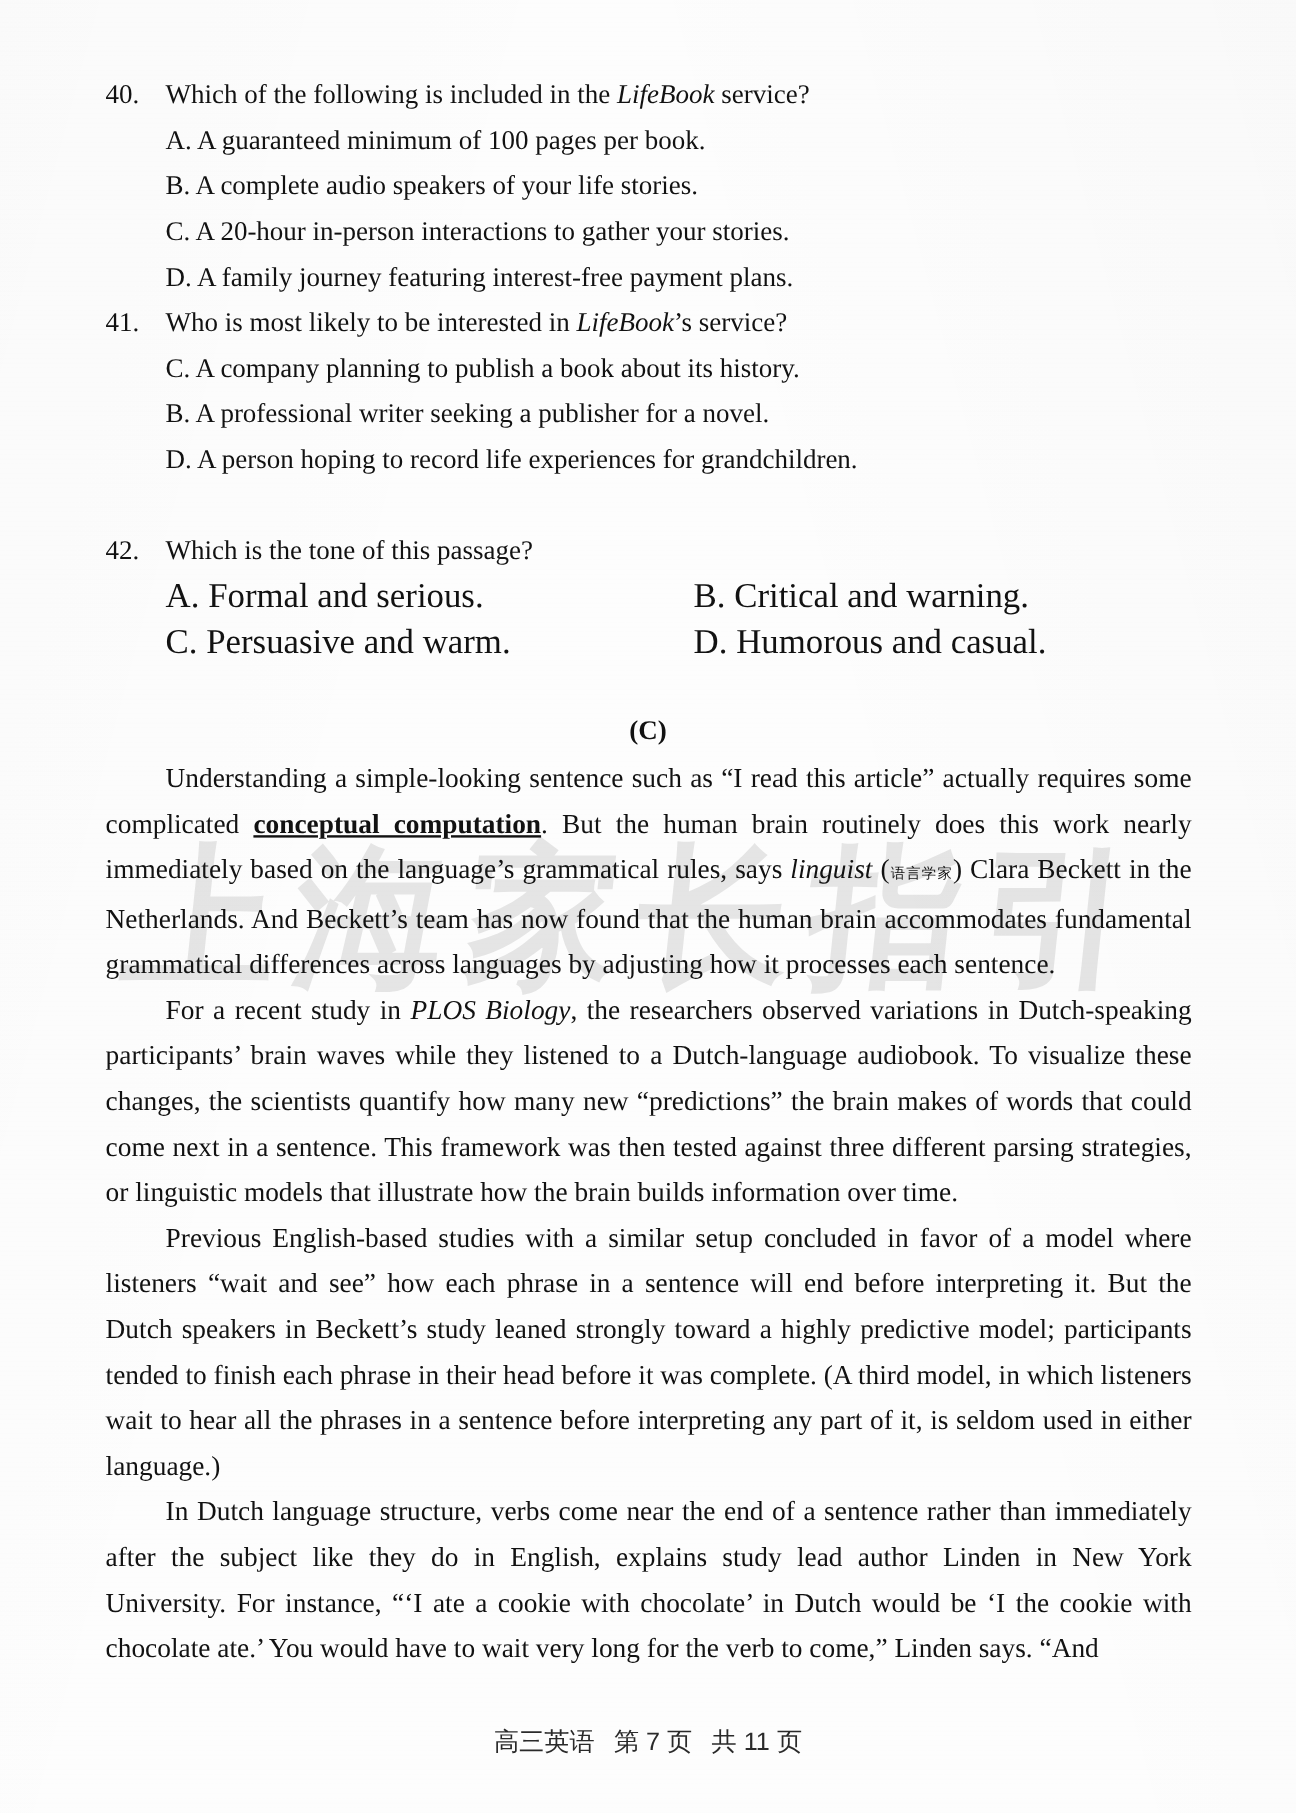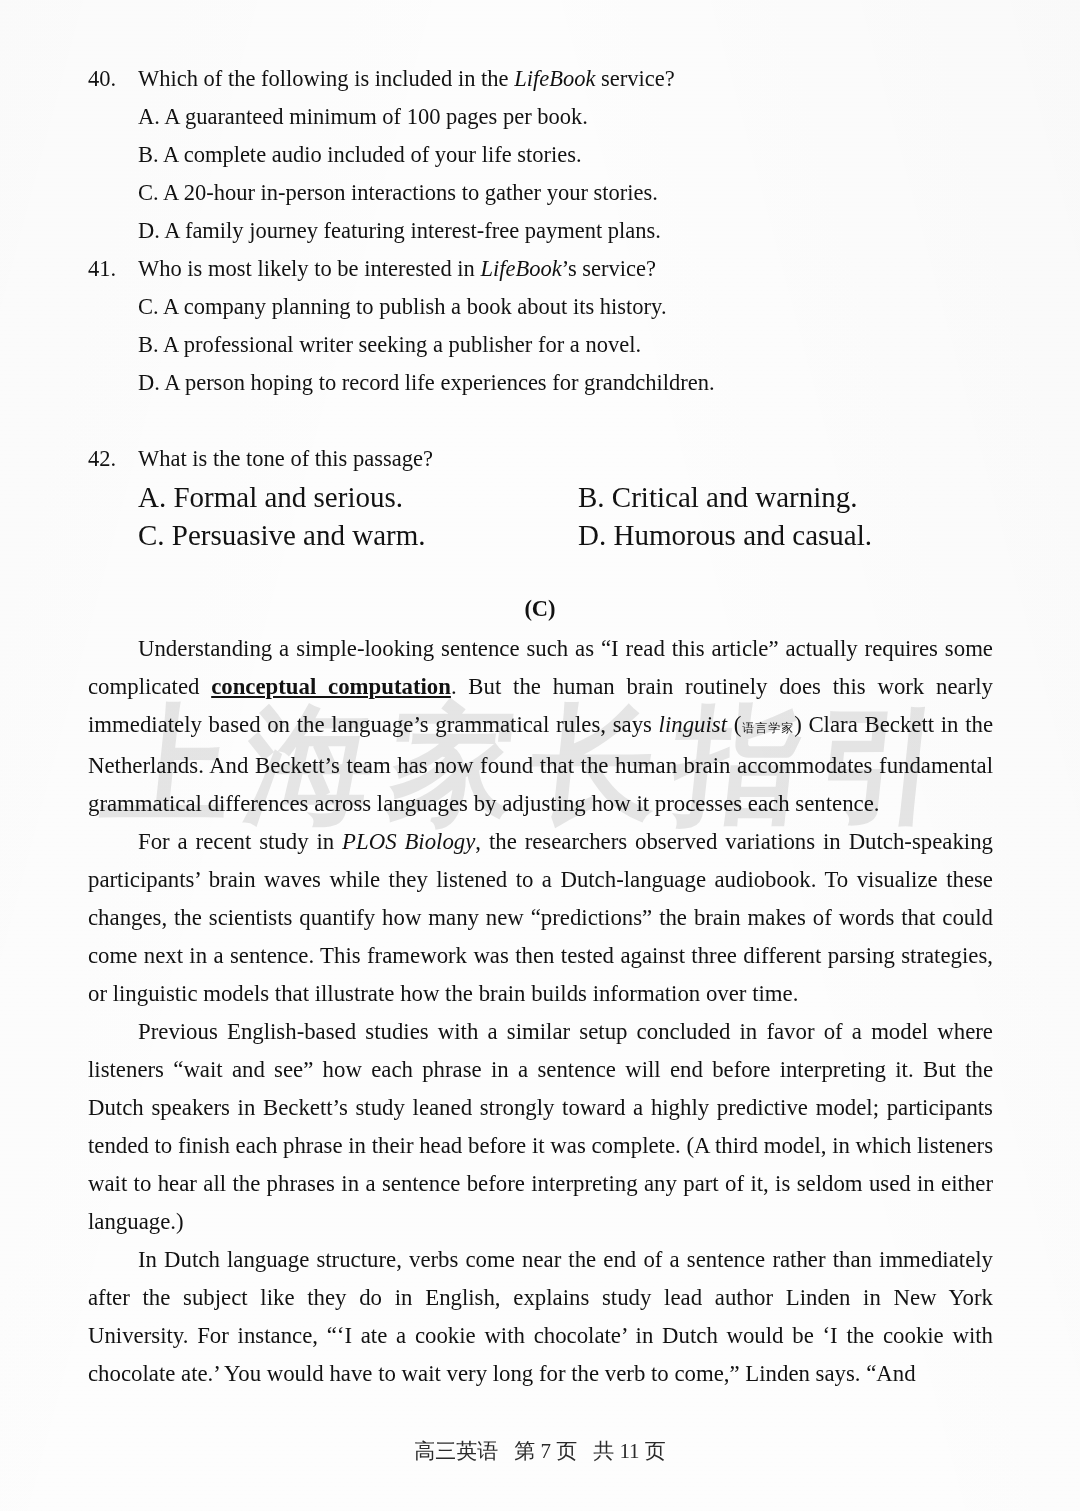--- a/index.html
+++ b/index.html
@@ -134,21 +134,21 @@
   .footer {
     position: absolute;
     left: 0;
     width: 1080px;
     text-align: center;
     font-size: 21px;
     line-height: 28px;
     color: #2a2a2a;
   }
   .footer .cn {
-    font-family: Liberation Serif, serif;
+    font-family: Liberation Sans, sans-serif;
   }
   .footer .gap { display: inline-block; width: 16px; }
 
   
   .grain {
     position: absolute;
     inset: 0;
     z-index: 3;
     pointer-events: none;
     opacity: 0.35;
@@ -171,39 +171,39 @@
 </div>
 
 <div class="content">
 
   <div class="qblock" style="top:60px;">
     <div class="qline">
       <span class="qnum">40.</span>
       <span class="qtext"><span>Which of the following is included in the </span><i>LifeBook</i><span> service?</span></span>
     </div>
     <div class="optline">A. A guaranteed minimum of 100 pages per book.</div>
-    <div class="optline">B. A complete audio included of your life stories.</div>
+    <div class="optline">B. A complete audio speakers of your life stories.</div>
     <div class="optline">C. A 20-hour in-person interactions to gather your stories.</div>
     <div class="optline">D. A family journey featuring interest-free payment plans.</div>
   </div>
 
   <div class="qblock" style="top:250px;">
     <div class="qline">
       <span class="qnum">41.</span>
       <span class="qtext"><span>Who is most likely to be interested in </span><i>LifeBook</i><span>’s service?</span></span>
     </div>
     <div class="optline">C. A company planning to publish a book about its history.</div>
     <div class="optline">B. A professional writer seeking a publisher for a novel.</div>
     <div class="optline">D. A person hoping to record life experiences for grandchildren.</div>
   </div>
 
   <div class="qblock" style="top:440px;">
     <div class="qline">
       <span class="qnum">42.</span>
-      <span class="qtext">What is the tone of this passage?</span>
+      <span class="qtext">Which is the tone of this passage?</span>
     </div>
     <div class="optrow">
       <span class="col-a">A. Formal and serious.</span>
       <span class="col-b">B. Critical and warning.</span>
     </div>
     <div class="optrow">
       <span class="col-a">C. Persuasive and warm.</span>
       <span class="col-b">D. Humorous and casual.</span>
     </div>
   </div>

